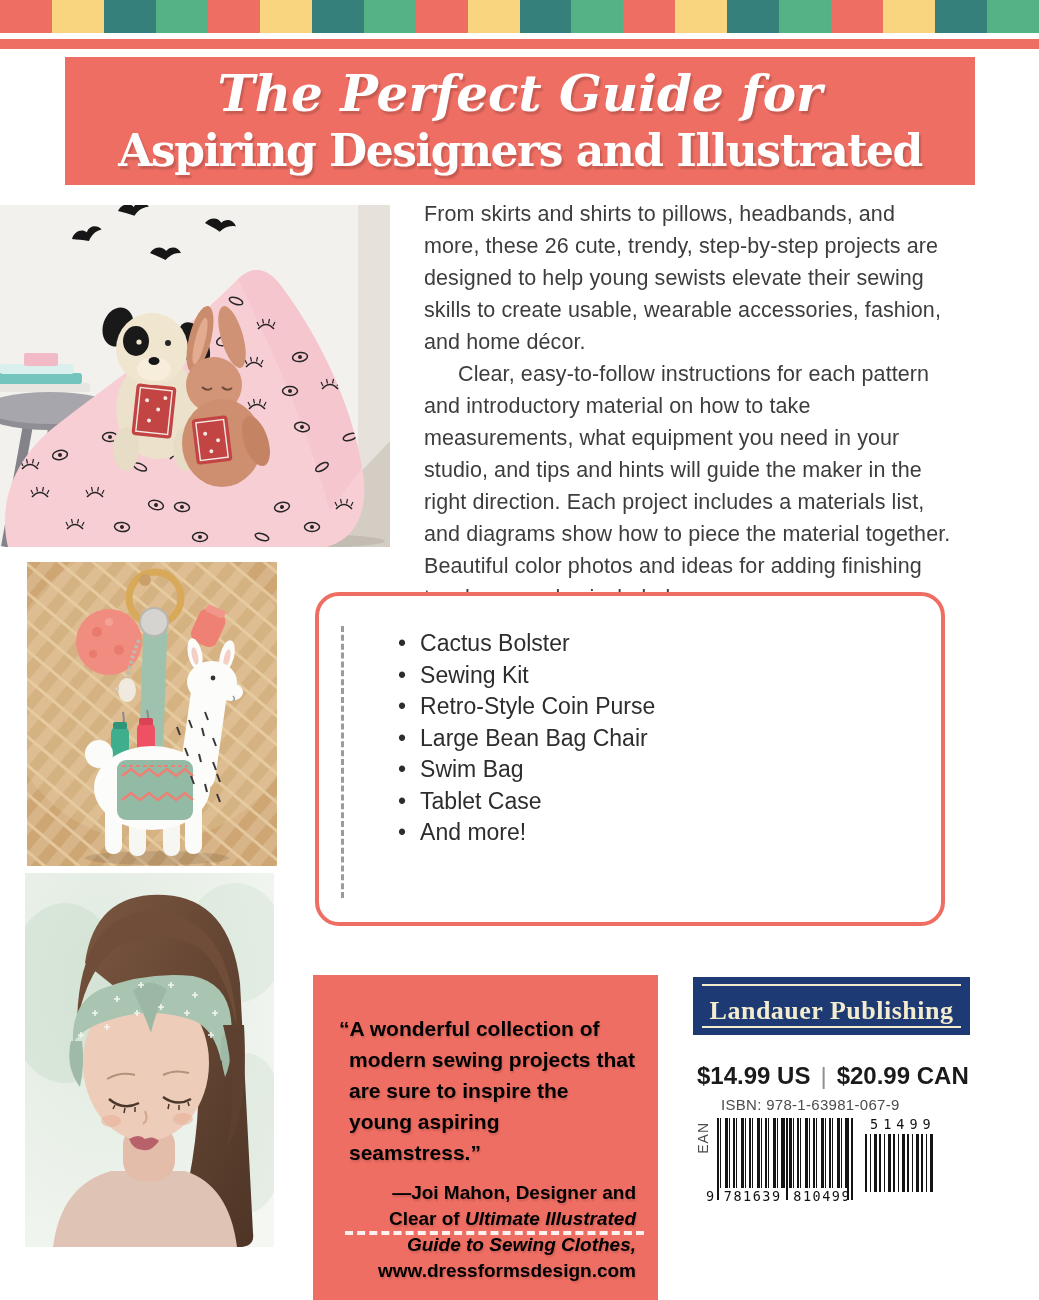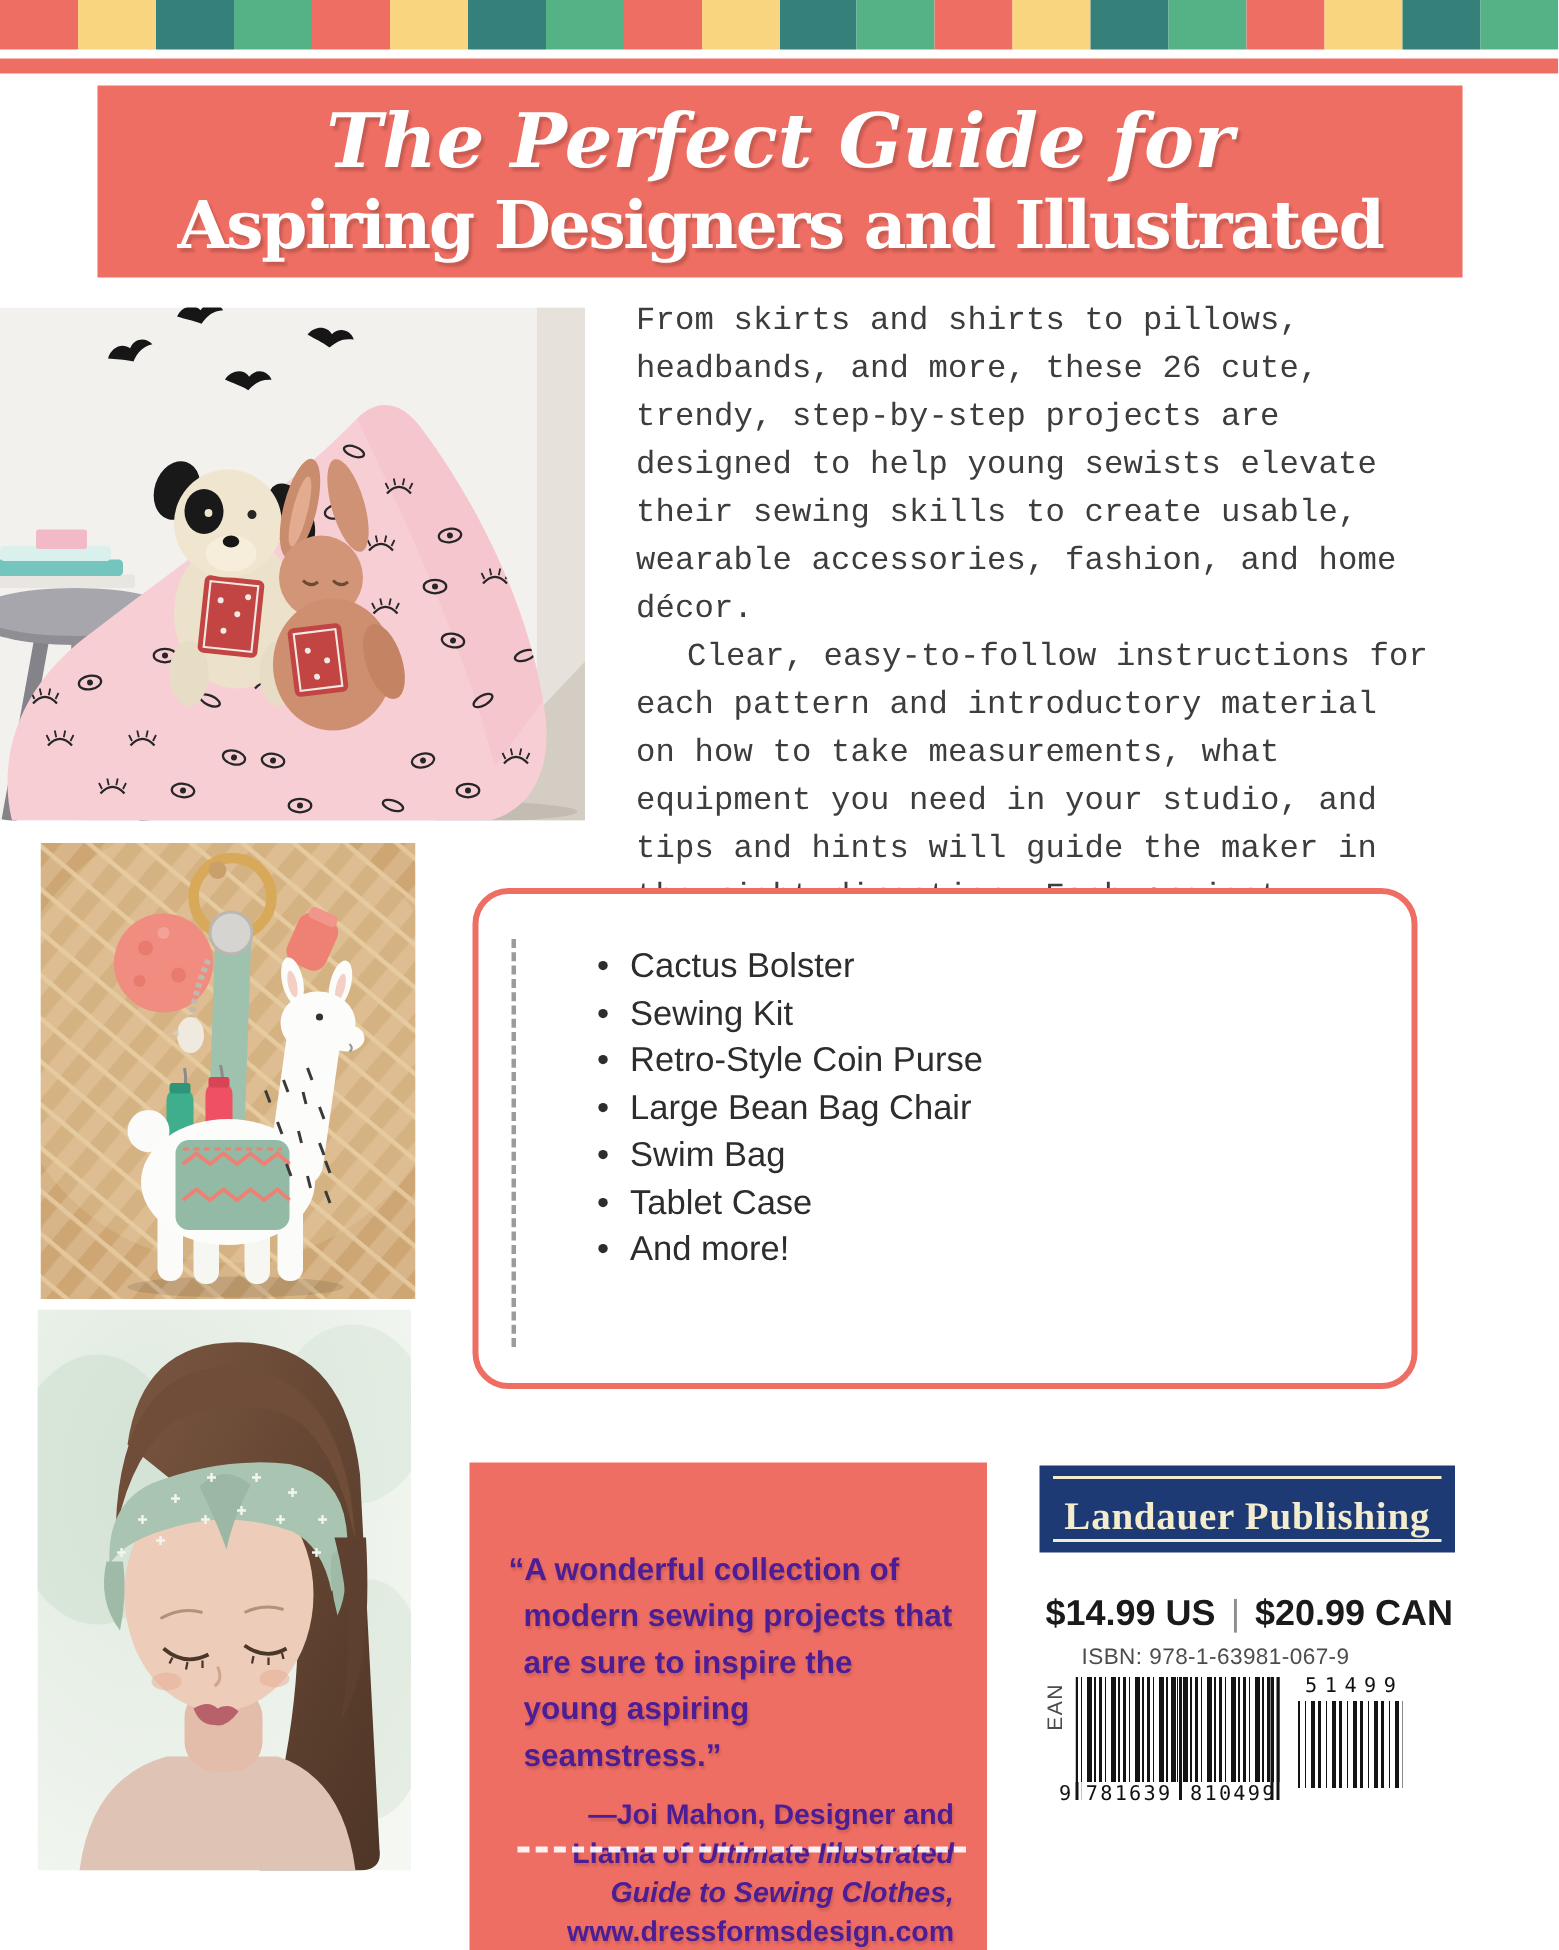--- a/index.html
+++ b/index.html
@@ -20,41 +20,41 @@
           letter-spacing:-1.5px;text-shadow:2px 3px 2px rgba(0,0,0,.18);}
 
   
   .photo{position:absolute;display:block;}
   .photo-beanbag{left:0;top:205px;}
   .photo-llama{left:27px;top:562px;}
   .photo-girl{left:25px;top:873px;}
 
   
   .description{position:absolute;left:424px;top:198px;width:532px;color:#3d3d3d;
-               font-size:21.5px;line-height:32px;letter-spacing:.1px;font-family:Liberation Mono, monospace;}
+               font-size:21.5px;line-height:32px;letter-spacing:.1px;}
   .description p{margin:0;}
   .description p.indent{text-indent:34px;}
 
   
   .projects-box{position:absolute;left:315px;top:592px;width:630px;height:334px;background:#fff;
                 border:4px solid var(--coral);border-radius:24px;box-sizing:border-box;
                 display:flex;padding:26px 0 0 22px;}
   .projects-box h3{margin:0 0 14px;color:var(--coral);font-weight:bold;font-size:26px;line-height:29px;}
   .col-left{width:292px;}
   .col-left h3{max-width:290px;}
   .col-right{flex:1;padding-left:34px;}
   .col-right h3{max-width:250px;}
   .divider{border-left:3px dashed #9b9b9b;margin:4px 0 24px;}
   .projects-box ul{list-style:none;margin:6px 0 0;padding:0 0 0 20px;}
   .projects-box li{font-size:23px;line-height:31.5px;color:#2d2d2d;}
   .projects-box li::before{content:"\2022";margin-right:14px;}
 
   
   .quote-box{position:absolute;left:313px;top:975px;width:345px;height:325px;background:var(--coral);
-             box-sizing:border-box;padding:56px 22px 0 36px;color:#4c1d95;}
+             box-sizing:border-box;padding:38px 22px 0 36px;color:#000000;}
   .quote-box .quote{margin:0;font-weight:bold;font-size:21px;line-height:31px;text-indent:-10px;
              text-shadow:1px 2px 2px rgba(0,0,0,.15);}
   .quote-box .attr{margin-top:12px;text-align:right;font-weight:bold;font-size:19px;line-height:26px;
              text-shadow:1px 2px 2px rgba(0,0,0,.15);}
   .quote-box .attr i{font-style:italic;}
   .dashes{position:absolute;left:32px;right:14px;top:256px;border-top:4px dashed rgba(255,255,255,.9);}
 
   
   .publisher{position:absolute;left:693px;top:977px;width:277px;height:58px;background:var(--navy);}
   .pub-inner{position:absolute;left:9px;right:9px;top:7px;bottom:7px;
@@ -365,21 +365,21 @@
       <use href="#bandMark" transform="translate(186,162)"></use>
         <use href="#bandMark" transform="translate(56,162)"></use>
     </g>
     <path d="M198,152 q16,60 4,122 q22,-32 17,-122 z" fill="#5d4030"></path>
   </svg>
 
   <div class="quote-box">
     <p class="quote">“A wonderful collection of modern sewing projects that are sure to inspire the young aspiring seamstress.”</p>
     <div class="attr">
       <div>—Joi Mahon, Designer and</div>
-      <div><span>Llama of </span><i>Ultimate Illustrated</i></div>
+      <div><span>Clear of </span><i>Ultimate Illustrated</i></div>
       <div><i>Guide to Sewing Clothes,</i></div>
       <div>www.dressformsdesign.com</div>
     </div>
     <div class="dashes"></div>
   </div>
 
   <div class="publisher">
     <div class="pub-inner">
       <span>Landauer Publishing</span>
     </div>

